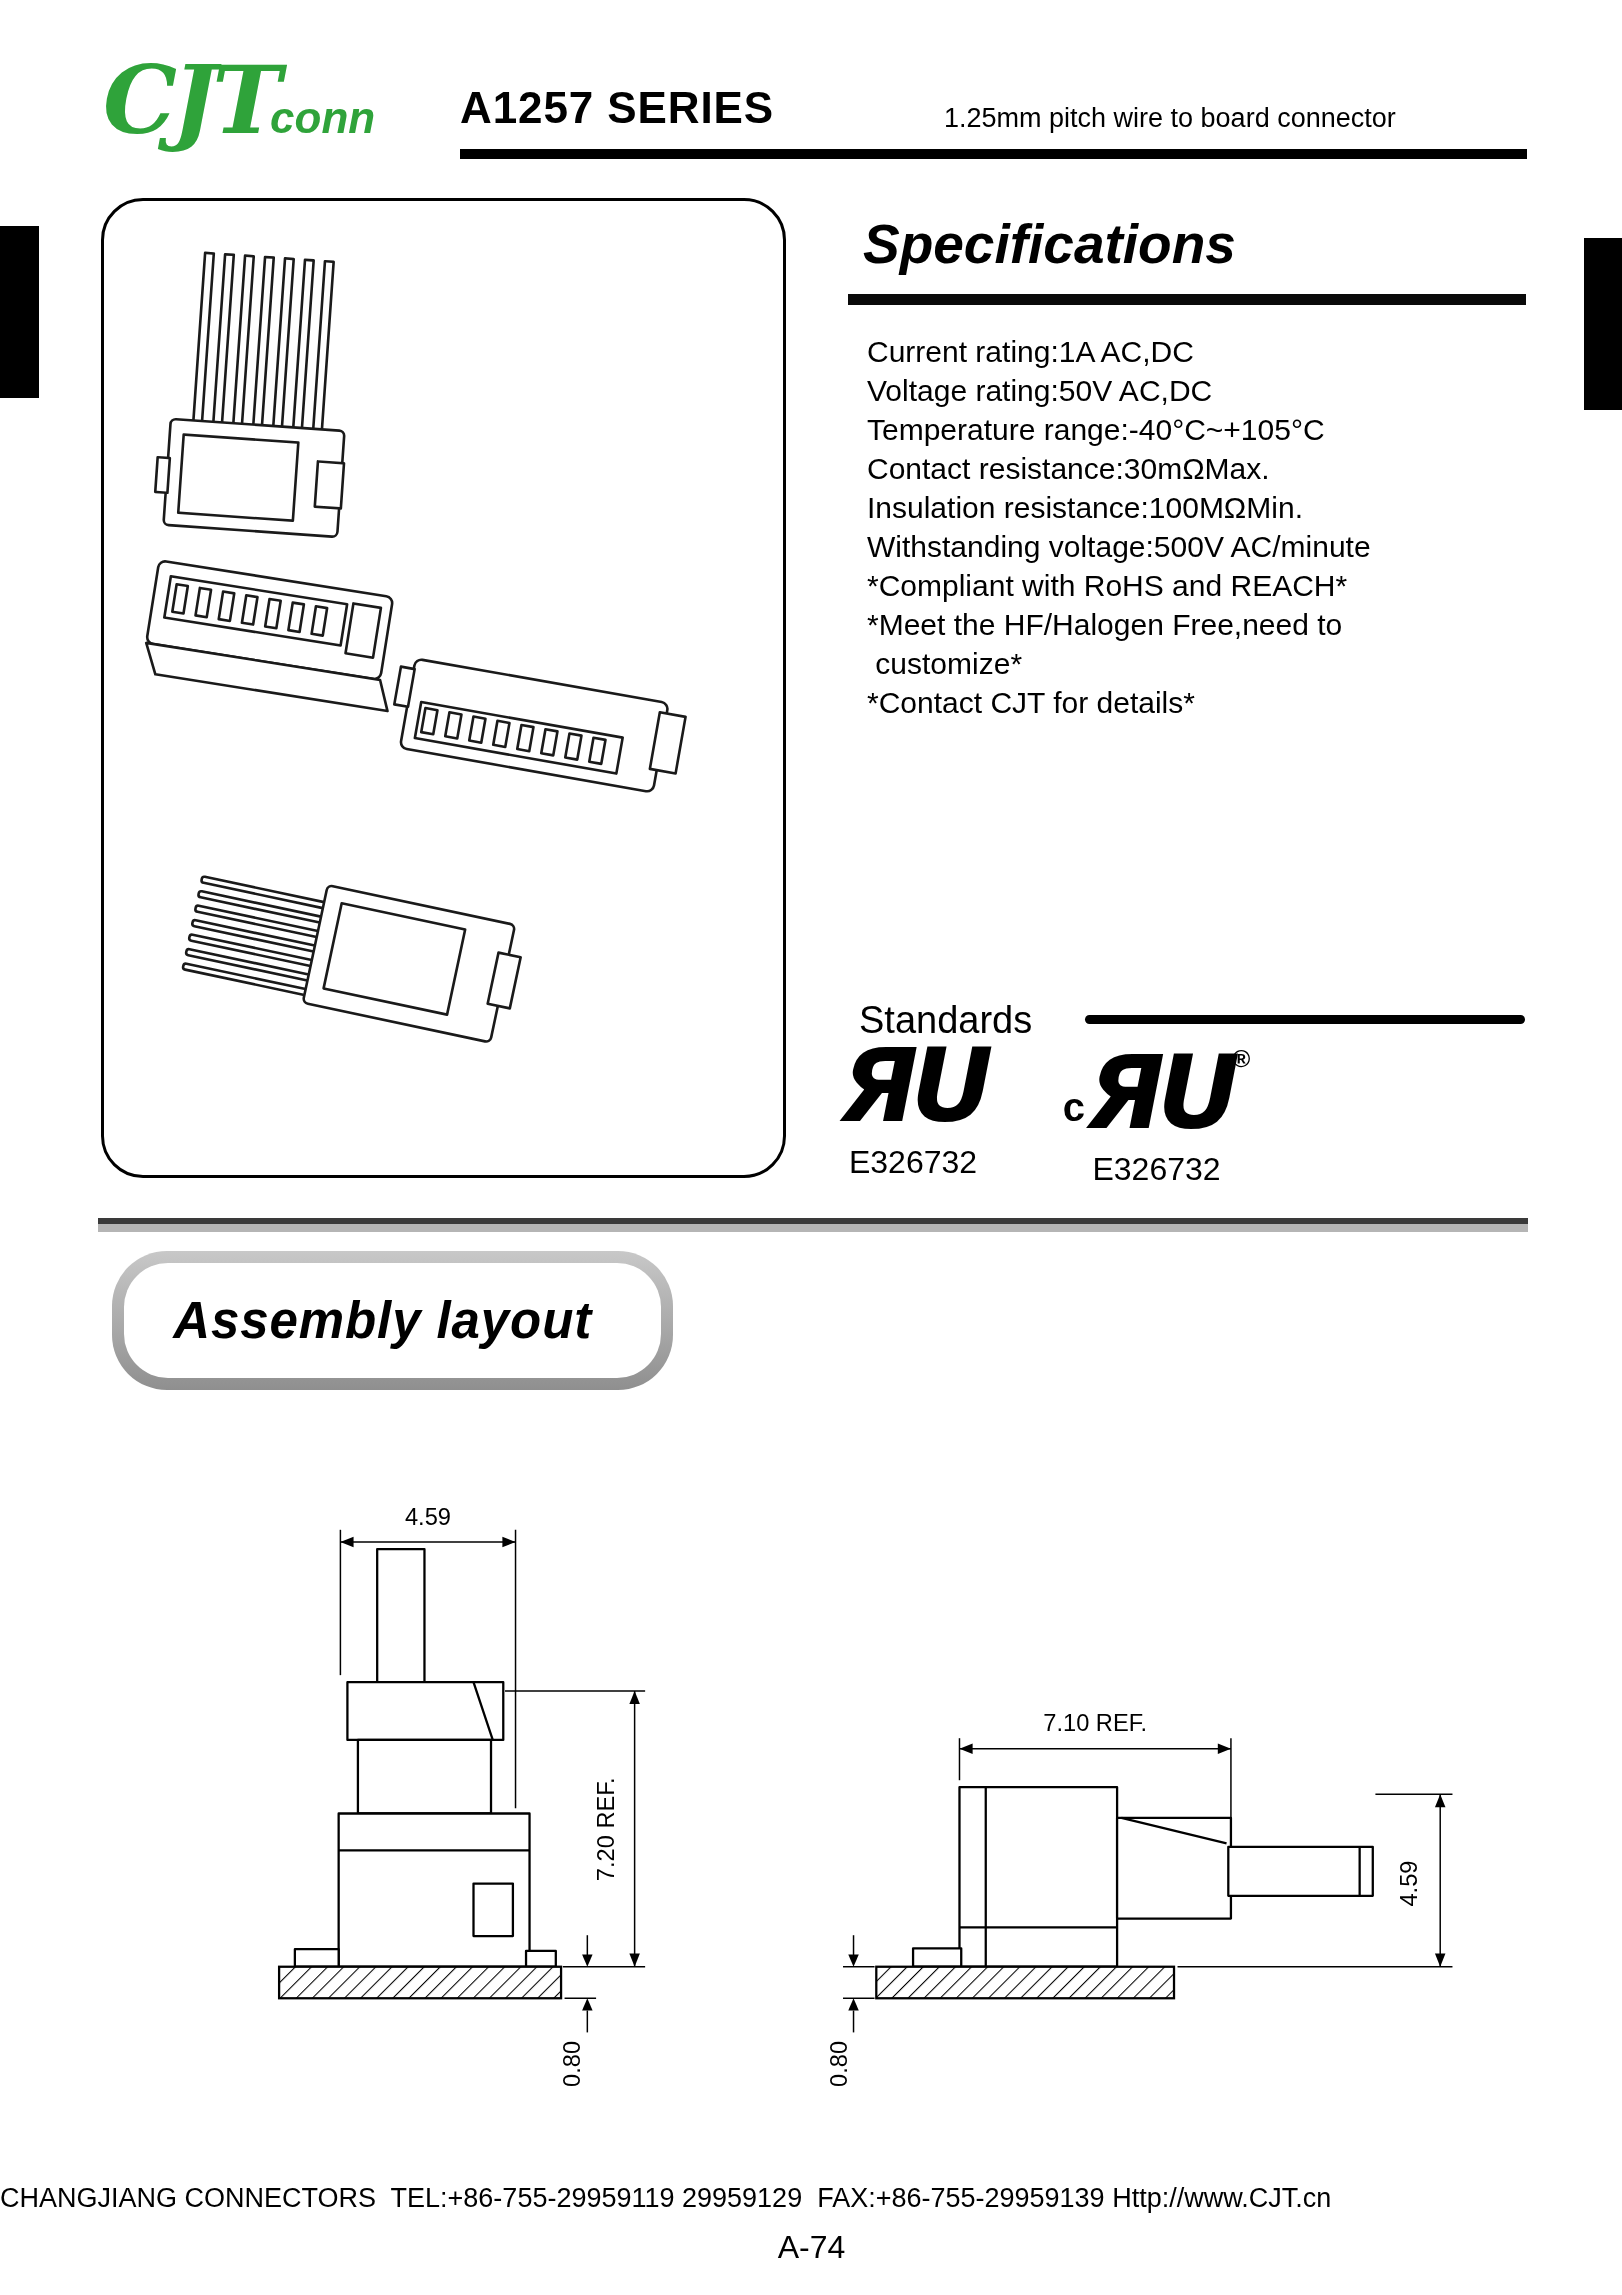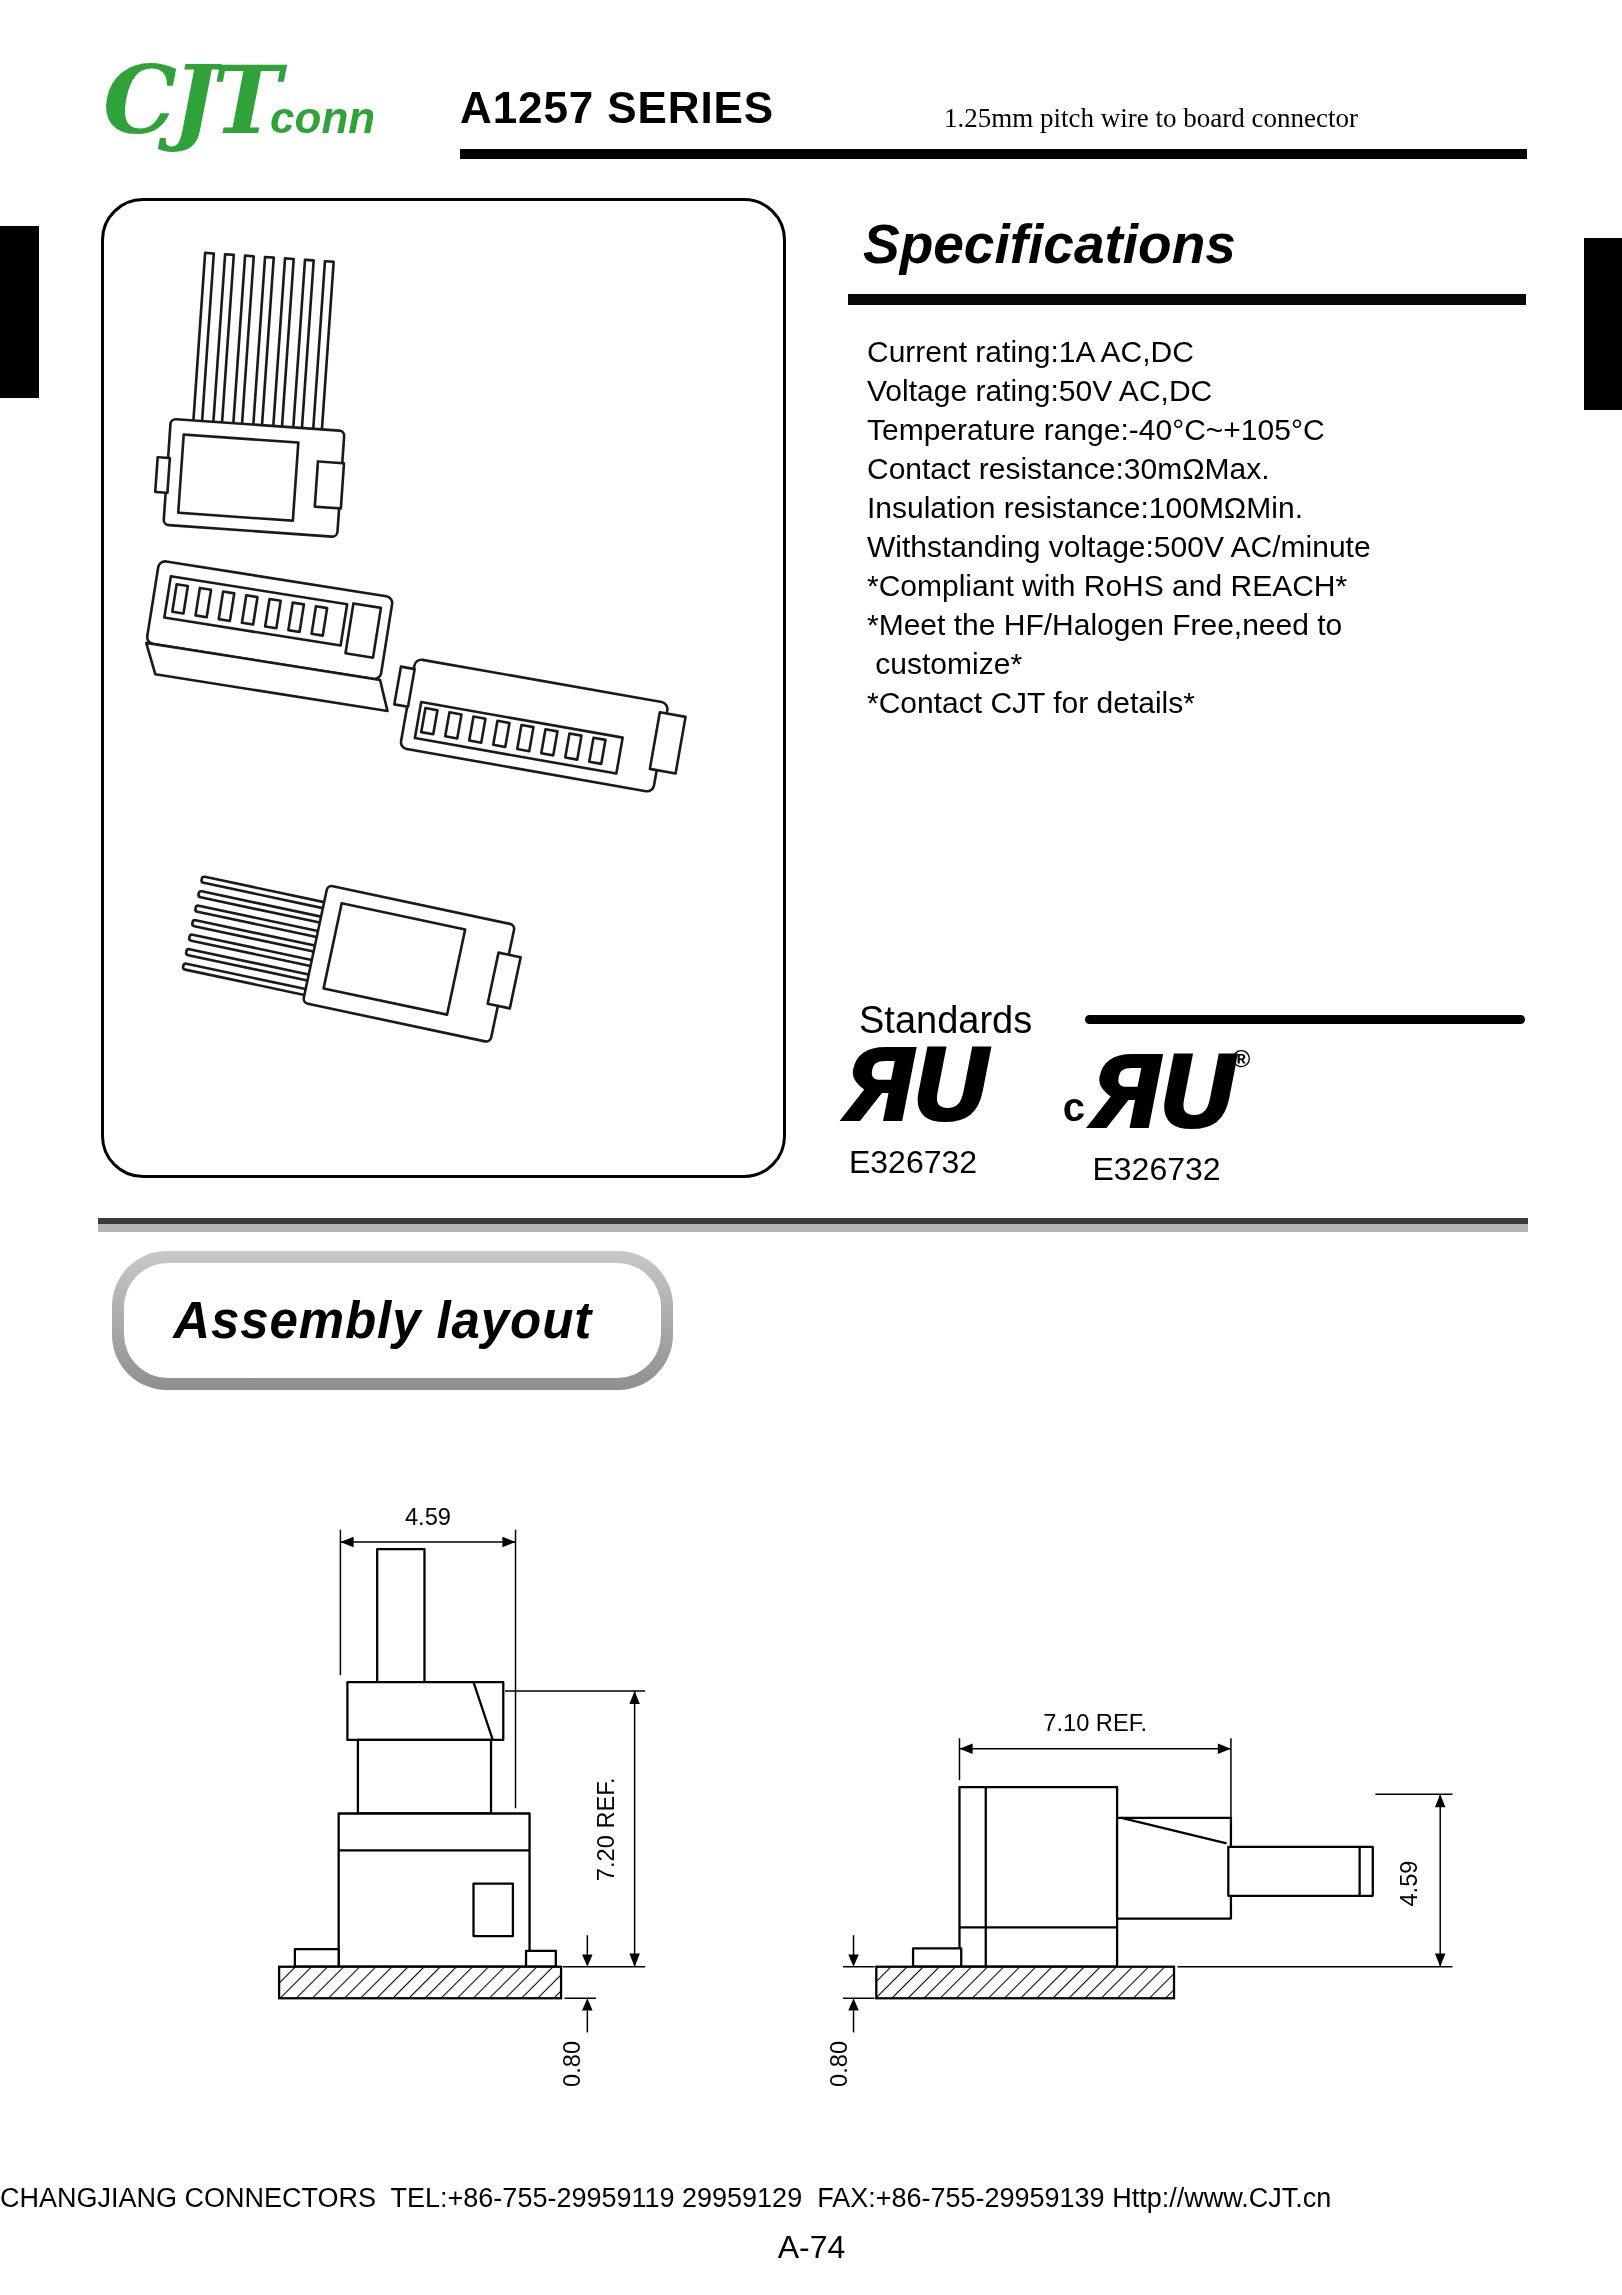--- a/index.html
+++ b/index.html
@@ -12,21 +12,21 @@
   .tab-left  { position:absolute; left:0;  top:226px; width:39px; height:172px; background:#000; }
   .tab-right { position:absolute; right:0; top:238px; width:39px; height:172px; background:#000; }
 
   
   .logo { position:absolute; left:103px; top:54px; white-space:nowrap; }
   .logo-cjt  { font-family:"DejaVu Serif", serif; font-style:italic; font-weight:bold;
                font-size:93px; line-height:1; letter-spacing:-4.4px; color:var(--logo_green, #2fa33a); }
   .logo-conn { font-family:Liberation Sans, sans-serif; font-style:italic; font-weight:bold;
                font-size:44px; margin-left:-7px; color:var(--logo_green, #2fa33a); }
   .series-title { position:absolute; left:460px; top:83px; font-size:44px; font-weight:bold; letter-spacing:0.9px; }
-  .subtitle { position:absolute; left:944px; top:103px; font-size:27px;font-family:Liberation Serif, serif; }
+  .subtitle { position:absolute; left:944px; top:103px; font-size:27px; }
   .header-rule { position:absolute; left:460px; top:149px; width:1067px; height:9.6px; background:#000; }
 
   
   .product-box { position:absolute; left:101px; top:198px; width:685px; height:980px;
                  border:3.5px solid #000; border-radius:42px; overflow:hidden; background:#fff; }
   .prod-svg { width:100%; height:100%; display:block; }
 
   
   .spec-title { position:absolute; left:863px; top:212px; font-size:55px; font-weight:bold; font-style:italic; }
   .spec-rule  { position:absolute; left:848px; top:294px; width:678px; height:11.4px; background:#0a0a0a; }

